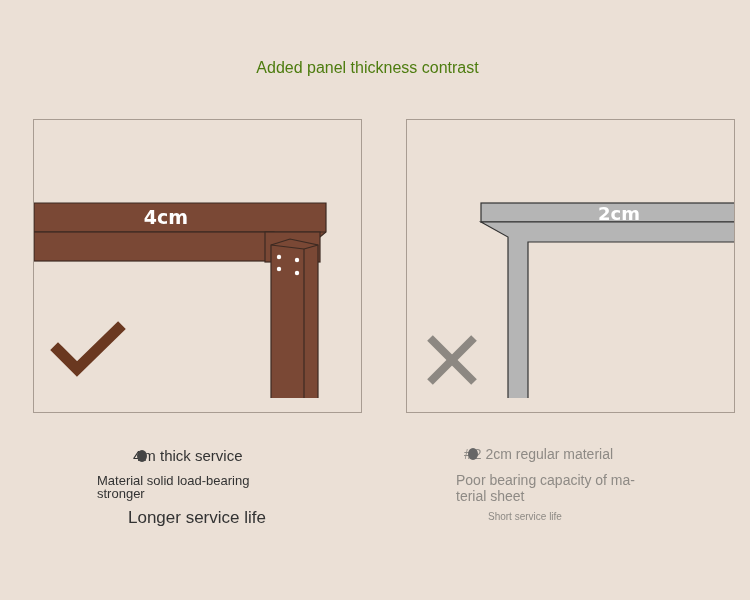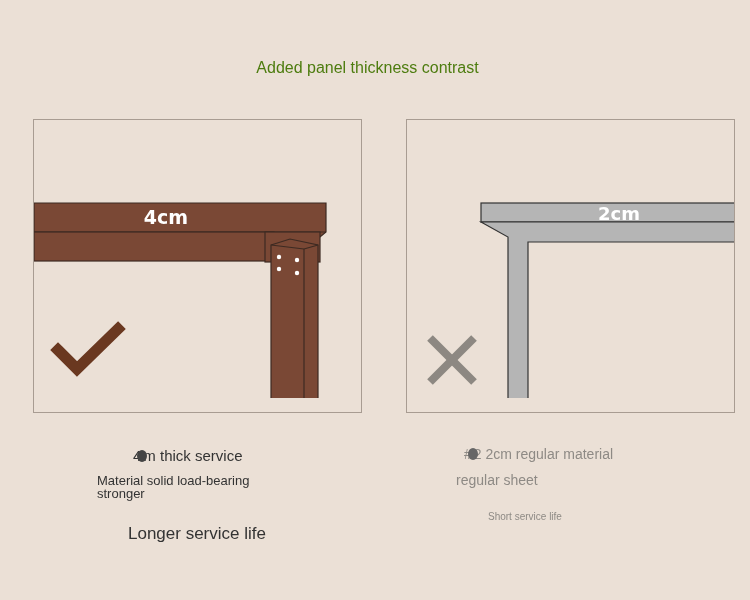--- a/index.html
+++ b/index.html
@@ -20,21 +20,21 @@
   }
   .panel.left { left: 33px; }
   .panel.right { left: 406px; }
   svg { position: absolute; left: 0; top: 0; }
   .caption {
     position: absolute; font-size: 15px; color: #3b3b3b;
   }
   .c-left { color: #333; }
   .c-right { color: #8e8a85; }
   .small { font-size: 13px; line-height: 13px; }
-  .big { font-size: 17px; margin-top: 16px; }
+  .big { font-size: 17px; }
   .blob {
     display: inline-block; width: 10px; height: 12px; border-radius: 50%;
     background: #444; vertical-align: middle; margin: 0 -4px 0 -4px;
     position: relative; top: -1px;
   }
   .blob.grey { background: #666; }
 </style>
 </head>
 <body>
 
@@ -84,15 +84,16 @@
 <div class="caption c-left" style="left:133px; top:447px;">
   <span>4</span><span class="blob"></span><span>m thick service</span>
 </div>
 <div class="caption c-left small" style="left:97px; top:474px; width:190px;">Material solid load-bearing stronger</div>
 <div class="caption c-left big" style="left:128px; top:508px;">Longer service life</div>
 
 <div class="caption c-right" style="left:464px; top:446px; font-size:14px;">
   <span>#</span><span class="blob grey"></span><span>2 2cm regular material</span>
 </div>
 <div class="caption c-right" style="left:456px; top:472px; font-size:14px; line-height:16px;">
-  <div>regular sheet</div>
+  <div>Poor bearing capacity of ma-</div>
+  <div>terial sheet</div>
 </div>
 <div class="caption c-right" style="left:488px; top:511px; font-size:10px;">Short service life</div>
 
 </body></html>

